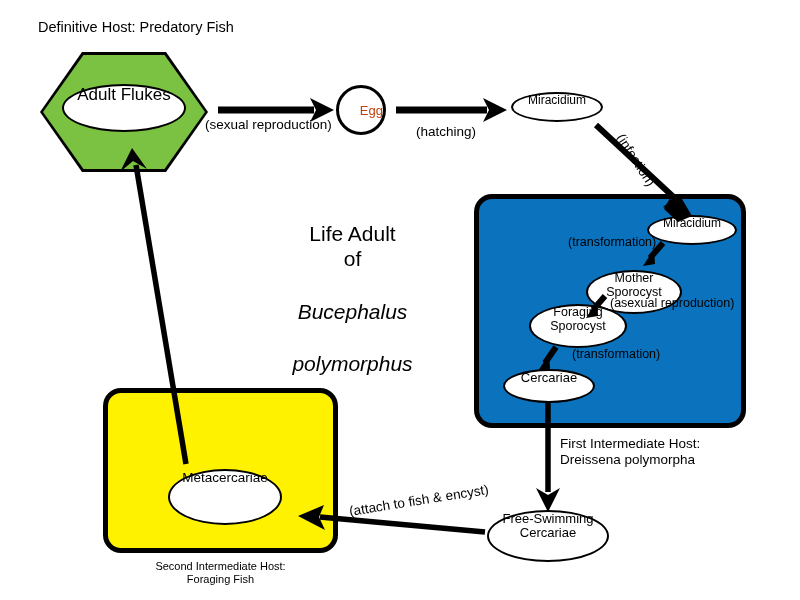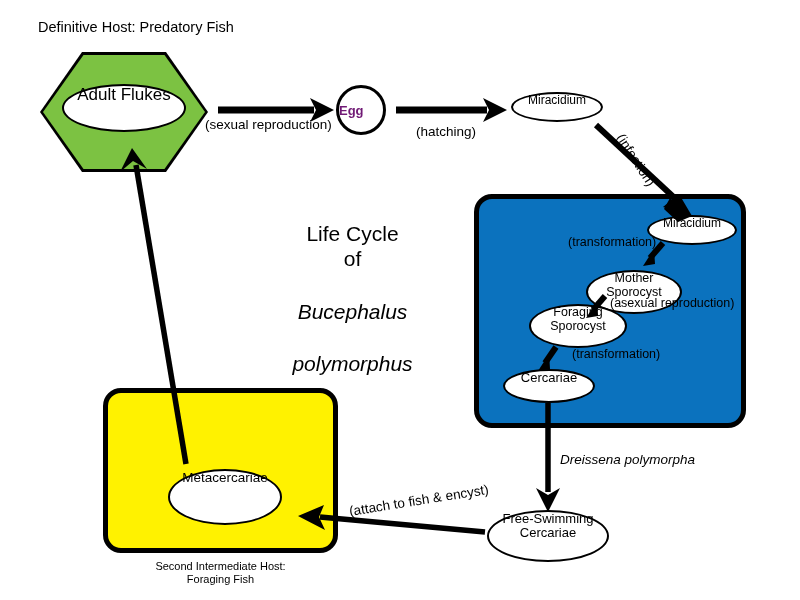--- a/index.html
+++ b/index.html
@@ -53,24 +53,23 @@
     color: #000;
   }
   .circle {
     position: absolute;
     background: #ffffff;
     border: 3.5px solid #000;
     border-radius: 50%;
     box-sizing: border-box;
     display: flex;
     align-items: center;
-    justify-content: flex-start;
-    text-align: center;
-    color: #701a75;
-    font-weight: bold;
+    justify-content: flex-end;
+    text-align: center;
+    color: #c2410c;
   }
 
   .label {
     position: absolute;
     white-space: nowrap;
     color: #000;
   }
 
   .title-block {
     position: absolute;
@@ -80,21 +79,21 @@
   }
   .title-line { display: block; }
   .title-line.italic { font-style: italic; margin-top: 28px; }
 
   .caption {
     position: absolute;
     text-align: center;
     line-height: 1.2;
     color: #000;
   }
-  .caption .italic { font-style: italic; }
+  .caption .italic { }
 
   svg.overlay {
     position: absolute;
     left: 0;
     top: 0;
     width: 800px;
     height: 600px;
     pointer-events: none;
   }
   svg.overlay .stroke {
@@ -133,21 +132,21 @@
     <span>Miracidium</span>
   </div>
 
   <div class="label" style="left:205px; top:117px; font-size:13.5px;">(sexual reproduction)</div>
 
   <div class="label" style="left:416px; top:124px; font-size:13.5px;">(hatching)</div>
 
   <div class="rot-label" style="left:626px; top:131px; font-size:13.5px; transform: rotate(57deg);">(infection)</div>
 
   <div class="title-block" style="left:245px; top:222px; width:215px; font-size:21px;">
-    <span class="title-line">Life Cycle</span>
+    <span class="title-line">Life Adult</span>
     <span class="title-line">of</span>
     <span class="title-line italic">Bucephalus</span>
     <span class="title-line italic">polymorphus</span>
   </div>
 
   <div class="host-box blue" style="left:474px; top:194px; width:272px; height:234px;"></div>
 
   <div class="oval" style="left:647px; top:215px; width:90px; height:30px; font-size:12px;">
     <span>Miracidium</span>
   </div>
@@ -170,21 +169,21 @@
     <span>Cercariae</span>
   </div>
 
   <div class="label" style="left:568px; top:235px; font-size:12.5px;">(transformation)</div>
 
   <div class="label" style="left:610px; top:296px; font-size:12.5px;">(asexual reproduction)</div>
 
   <div class="label" style="left:572px; top:347px; font-size:12.5px;">(transformation)</div>
 
   <div class="caption" style="left:560px; top:436px; width:300px; font-size:13.5px; text-align:left;">
-    <br>
+    <span>First Intermediate Host:</span><br>
     <span class="italic">Dreissena polymorpha</span>
   </div>
 
   <div class="host-box yellow" style="left:103px; top:388px; width:235px; height:165px;"></div>
 
   <div class="oval" style="left:168px; top:469px; width:114px; height:56px; font-size:13.5px;">
     <span>Metacercariae</span>
   </div>
 
   <div class="caption" style="left:118px; top:560px; width:205px; font-size:11px;">

